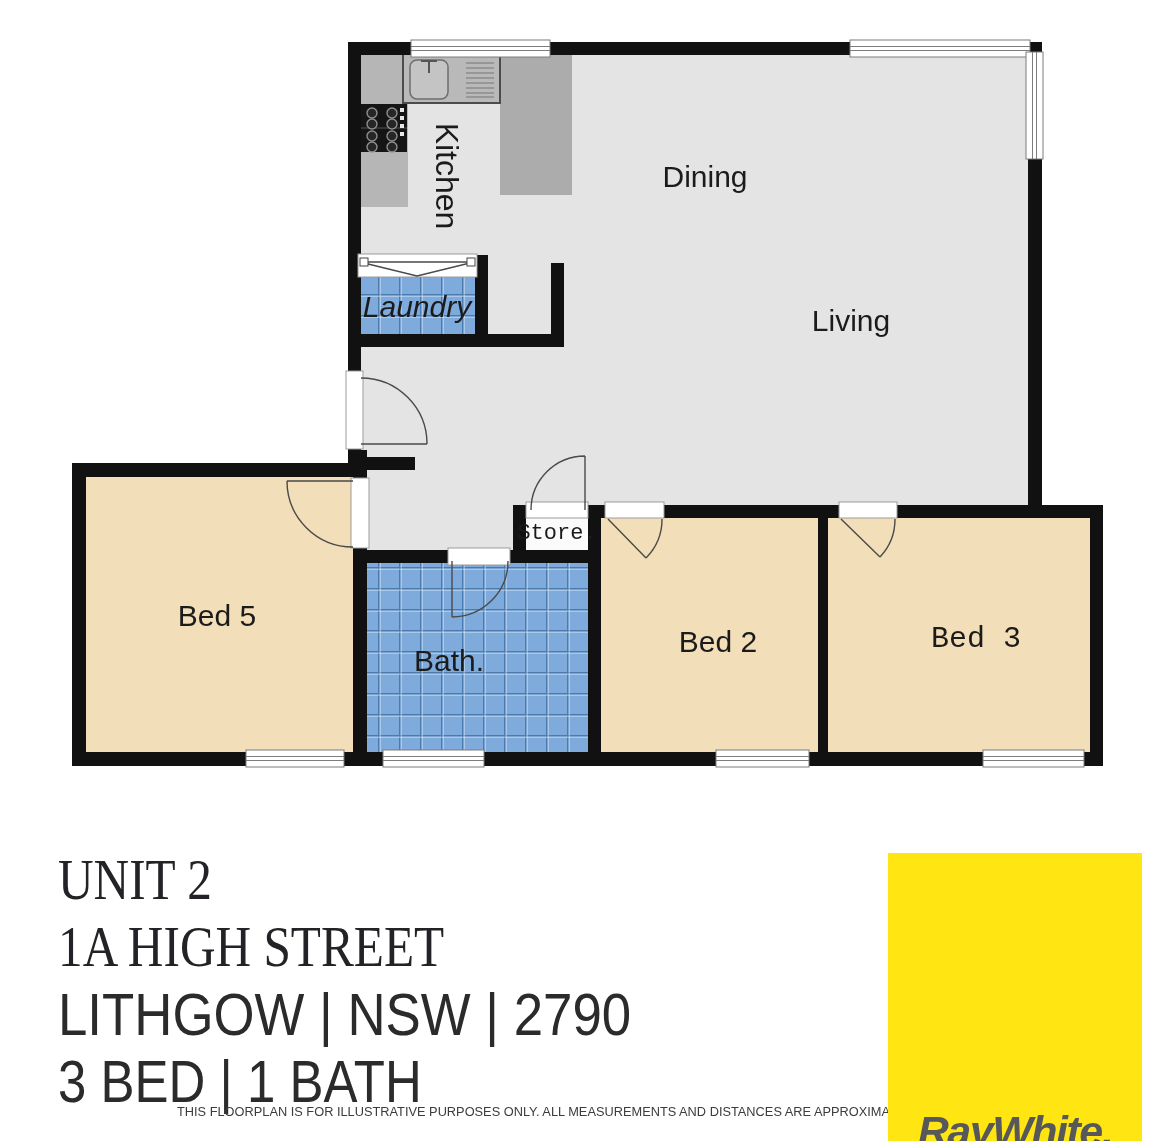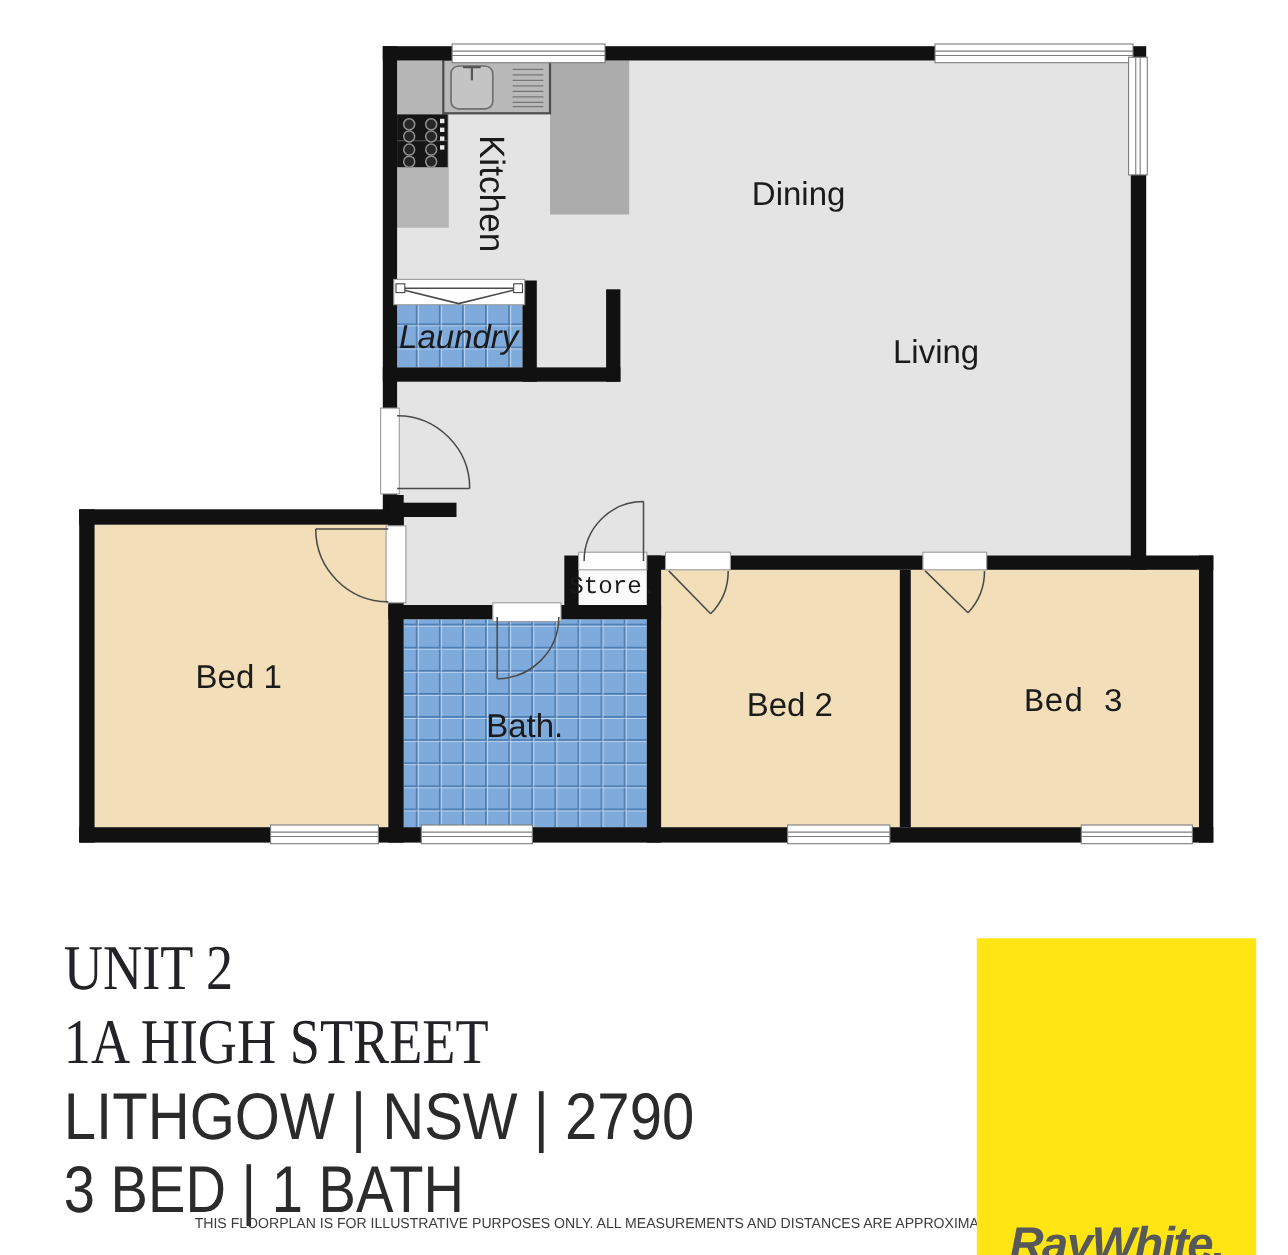--- a/index.html
+++ b/index.html
@@ -149,25 +149,25 @@
       <path class="door" d="M531 510 A54 54 0 0 1 585 456 M585 510 L585 456"></path>
       <path class="door" d="M662 519 A55 55 0 0 1 646 558 M608 519 L646 558"></path>
       <path class="door" d="M895 519 A55 55 0 0 1 880 557 M841 519 L880 557"></path>
       <path class="door" d="M364 262 L470 262 M364 263 L417 276 L470 263"></path>
       <rect x="360" y="258" width="8" height="8" fill="#fff" stroke="#444"></rect>
       <rect x="467" y="258" width="8" height="8" fill="#fff" stroke="#444"></rect>
     </g>
   </svg>
 
   <div class="rlabel vert" style="left:447px;top:176px;">Kitchen</div>
-  <div class="rlabel" style="left:705px;top:177px;margin-left:21px;">Dining</div>
+  <div class="rlabel" style="left:705px;top:177px;">Dining</div>
   <div class="rlabel" style="left:851px;top:321px;">Living</div>
   <div class="rlabel" style="left:417px;top:307px;font-style:italic;">Laundry</div>
-  <div class="rlabel" style="left:217px;top:616px;">Bed 1</div>
-  <div class="rlabel" style="left:477px;top:661px;">Bath.</div>
+  <div class="rlabel" style="left:217px;top:616px;">Bed 5</div>
+  <div class="rlabel" style="left:449px;top:661px;">Bath.</div>
   <div class="rlabel small" style="left:557px;top:534px;font-family:Liberation Mono, monospace;">Store.</div>
   <div class="rlabel" style="left:718px;top:642px;">Bed 2</div>
   <div class="rlabel" style="left:976px;top:639px;font-family:Liberation Mono, monospace;">Bed 3</div>
 
   <div class="cap-line serifline" style="top:851px;">UNIT 2</div>
   <div class="cap-line serifline" style="top:918px;">1A HIGH STREET</div>
   <div class="cap-line sansline" style="top:985px;transform:scaleX(.88);">LITHGOW | NSW | 2790</div>
   <div class="cap-line sansline" style="top:1052px;transform:scaleX(.85);">3 BED | 1 BATH</div>
 
   <div class="disclaimer">THIS FLOORPLAN IS FOR ILLUSTRATIVE PURPOSES ONLY. ALL MEASUREMENTS AND DISTANCES ARE APPROXIMATE AND NOT TO SCALE.</div>

